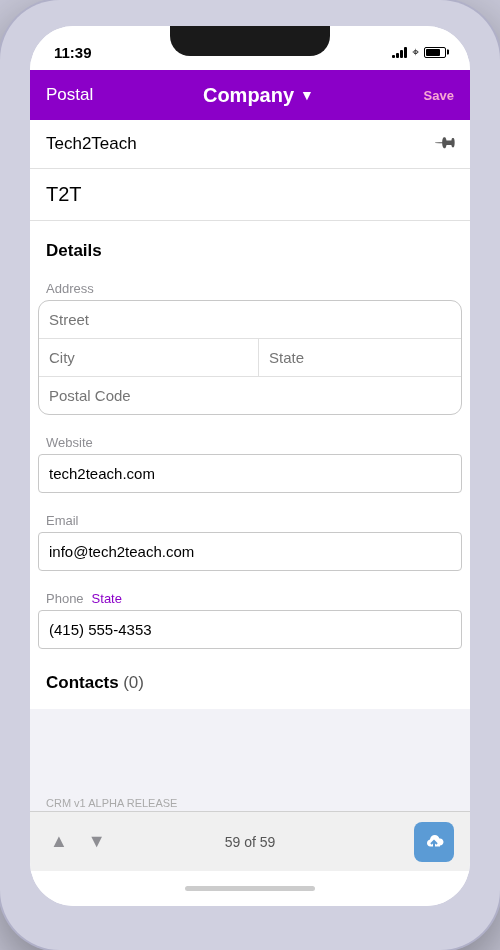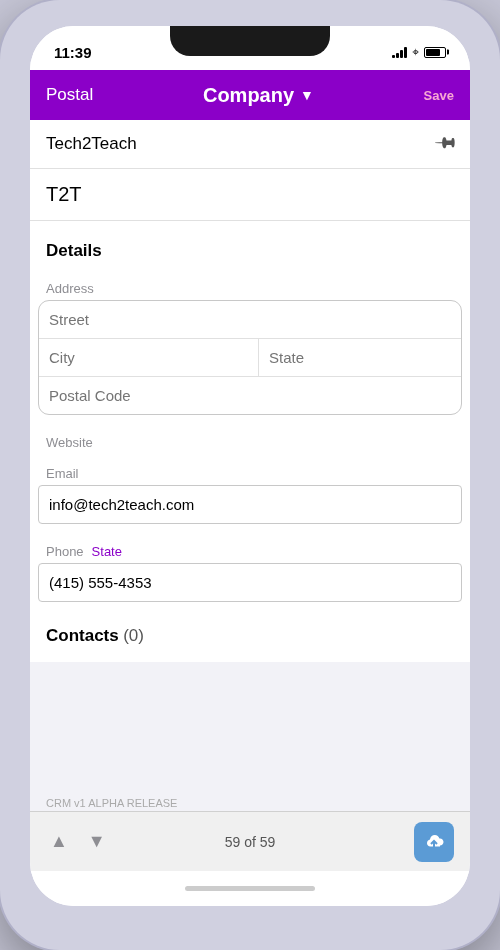--- a/index.html
+++ b/index.html
@@ -476,20 +476,25 @@
               <input class="addr-input half" type="text" placeholder="State" style="">
             </div>
 
             <div class="addr-row">
               <input class="addr-input half" type="text" placeholder="Postal Code" style="">
             </div>
           </div>
         </div>
 
         <div class="field-group-label">Website</div>
+        <div class="single-field-block">
+          <div class="single-field-inner">
+            <input class="single-input" type="text" value="tech2teach.com" style="">
+          </div>
+        </div>
 
         <div class="field-group-label">Email</div>
         <div class="single-field-block">
           <div class="single-field-inner">
             <input class="single-input" type="email" value="info@tech2teach.com" style="">
           </div>
         </div>
 
         <div class="phone-label-row">
           <span class="phone-label-text">Phone</span>

